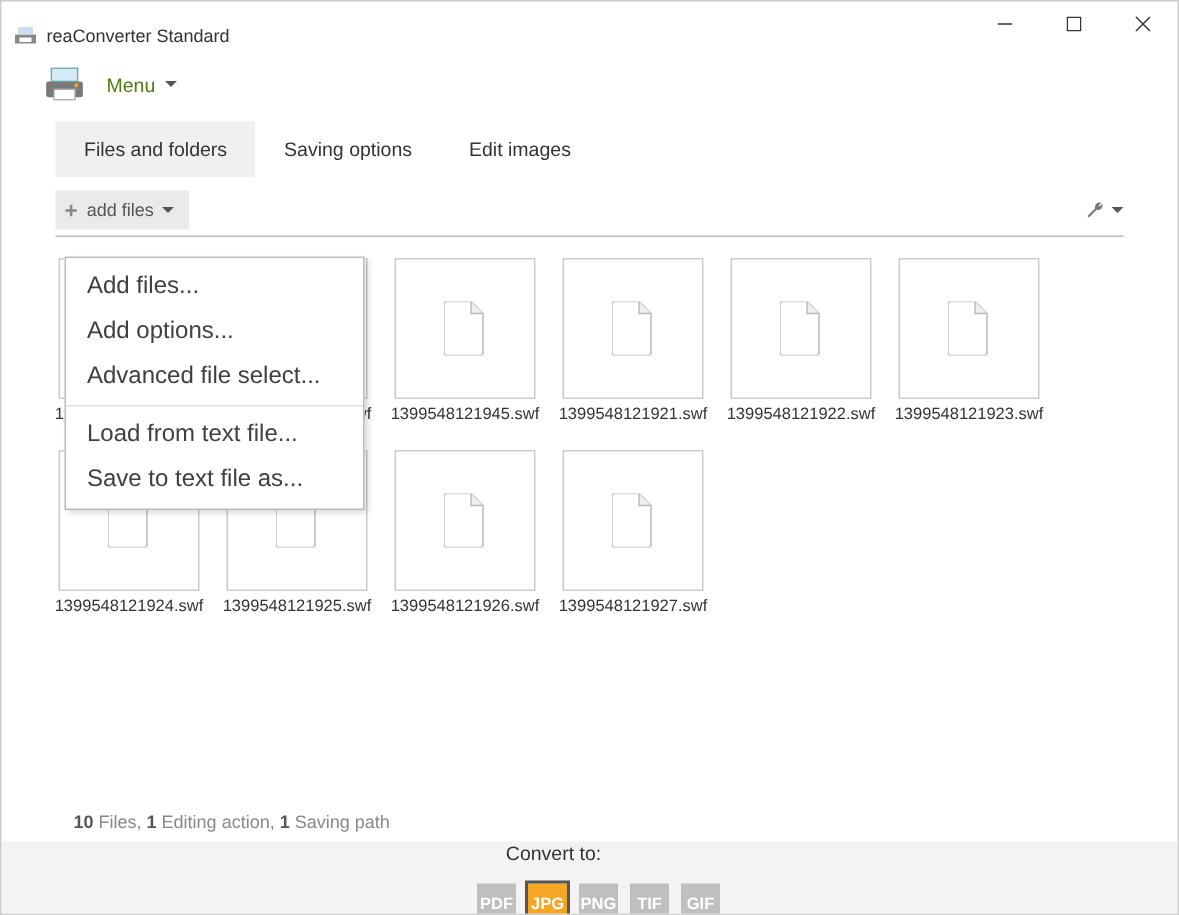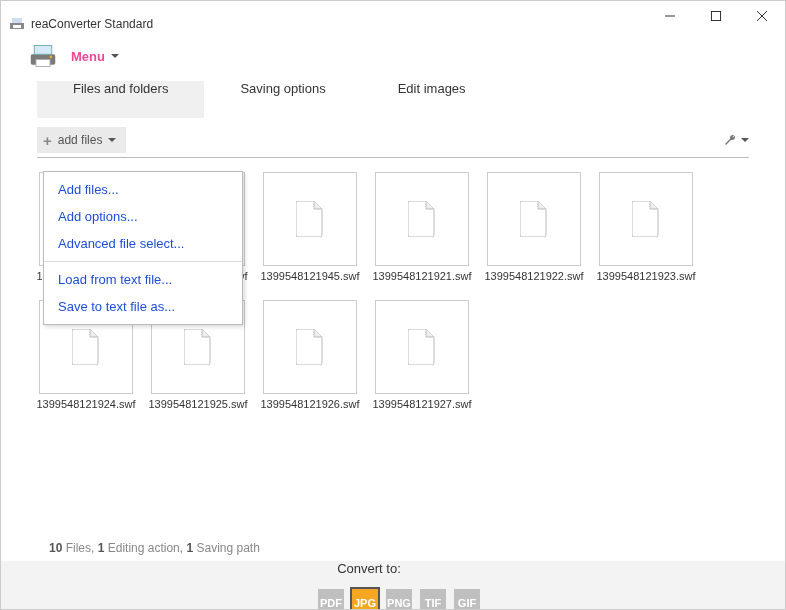--- a/index.html
+++ b/index.html
@@ -7,42 +7,42 @@
 
 .titlebar { height: 30px; display: flex; align-items: flex-end; padding: 0 0 0 8px; font-size: 12px; color: #333; }
 .titlebar .app-icon { width: 16px; height: 16px; margin-right: 6px; }
 .titlebar .title { flex: 1; }
 .titlebar .win-btns { display: flex; }
 .titlebar .win-btn { width: 46px; height: 30px; display: flex; align-items: center; justify-content: center; cursor: pointer; }
 .titlebar .win-btn svg { width: 10px; height: 10px; }
 
 .menubar { height: 50px; display: flex; align-items: center; padding: 0 28px; }
 .menubar .printer-icon { width: 28px; height: 28px; margin-right: 14px; }
-.menubar .menu-btn { font-size: 13px; color: #ec4899; display: flex; align-items: center; gap: 6px; cursor: pointer; font-weight: bold; }
+.menubar .menu-btn { font-size: 13px; color: #4d7c0f; display: flex; align-items: center; gap: 6px; cursor: pointer; }
 
 .tabs { height: 38px; display: flex; align-items: stretch; padding: 0 0 0 36px; border-bottom: 1px solid transparent; }
-.tab { padding: 0 36px; display: flex; align-items: flex-start; font-size: 13px; color: #333; cursor: pointer; }
+.tab { padding: 0 19px; display: flex; align-items: center; font-size: 13px; color: #333; cursor: pointer; }
 .tab.active { background: #f0f0f0; }
 
 .toolbar { height: 34px; display: flex; align-items: center; padding: 0 36px 0 36px; margin-top: 4px; position: relative; }
 .add-files-btn { background: #eaeaea; height: 26px; display: flex; align-items: center; padding: 0 10px 0 6px; font-size: 12px; color: #555; gap: 6px; cursor: pointer; }
 .add-files-btn .plus { color: #888; font-weight: bold; font-size: 15px; }
 .toolbar-spacer { flex: 1; }
 .wrench-btn { display: flex; align-items: center; gap: 4px; cursor: pointer; color: #555; }
 
 .divider { height: 1px; background: #bbb; margin: 0 36px; }
 
 .content { padding: 14px 36px; display: flex; flex-wrap: wrap; gap: 18px 14px; position: relative; }
 .thumb { width: 98px; display: flex; flex-direction: column; align-items: center; }
 .thumb-box { width: 94px; height: 94px; border: 1px solid #ccc; display: flex; align-items: center; justify-content: center; background: #fff; }
 .file-icon { width: 28px; height: 36px; }
 .thumb-label { font-size: 11px; color: #333; margin-top: 4px; white-space: nowrap; }
 
 .dropdown { position: absolute; left: 42px; top: 170px; width: 200px; background: #fff; border: 1px solid #bbb; box-shadow: 2px 2px 4px rgba(0,0,0,0.15); z-index: 10; padding: 4px 0; }
-.dropdown-item { padding: 6px 14px; font-size: 13px; color: #1d4ed8; cursor: pointer; }
+.dropdown-item { padding: 6px 14px; font-size: 16px; color: #404040; cursor: pointer; }
 .dropdown-sep { height: 1px; background: #ddd; margin: 4px 0; }
 
 .statusbar { position: absolute; left: 0; right: 0; bottom: 54px; padding: 0 48px; font-size: 12px; color: #888; }
 .statusbar b { color: #555; font-weight: 600; }
 
 .footer { position: absolute; left: 0; right: 0; bottom: 0; height: 48px; background: #f3f3f3; display: flex; align-items: center; padding: 0 36px 0 48px; gap: 13px; flex-direction: column; }
 .footer .label { font-size: 13px; color: #333; margin-right: 60px; }
 .fmt-btn { width: 26px; height: 28px; display: flex; align-items: center; justify-content: center; font-size: 11px; font-weight: 600; color: #fff; background: #bfbfbf; cursor: pointer; }
 .fmt-btn.active { background: #f5a623; outline: 2px solid #555; }
 .fmt-btn.plus { background: #676767; font-size: 16px; }

